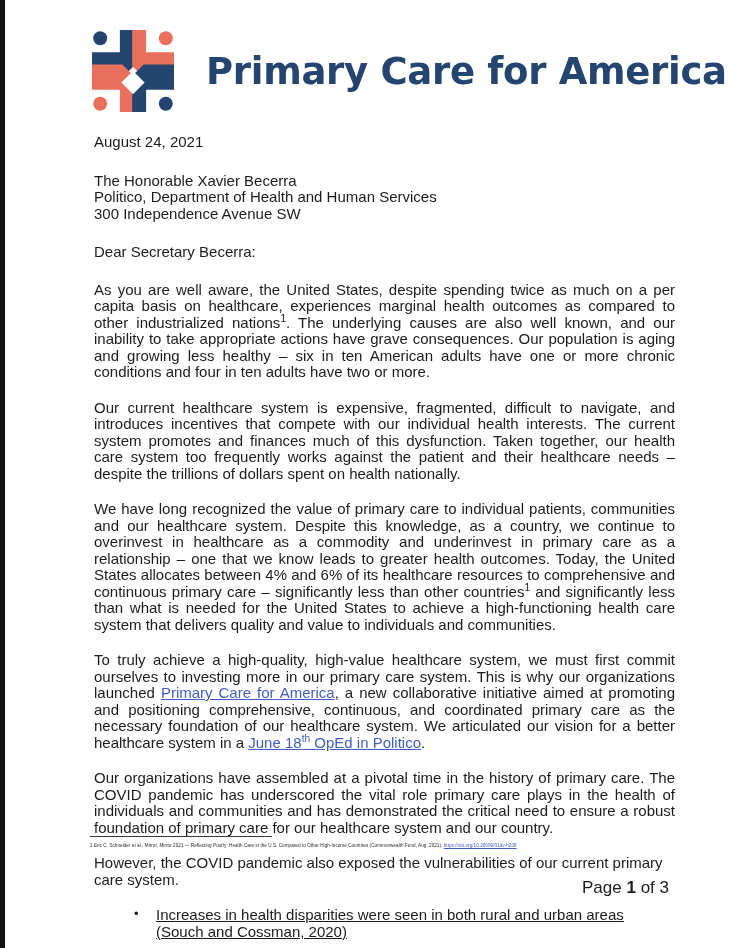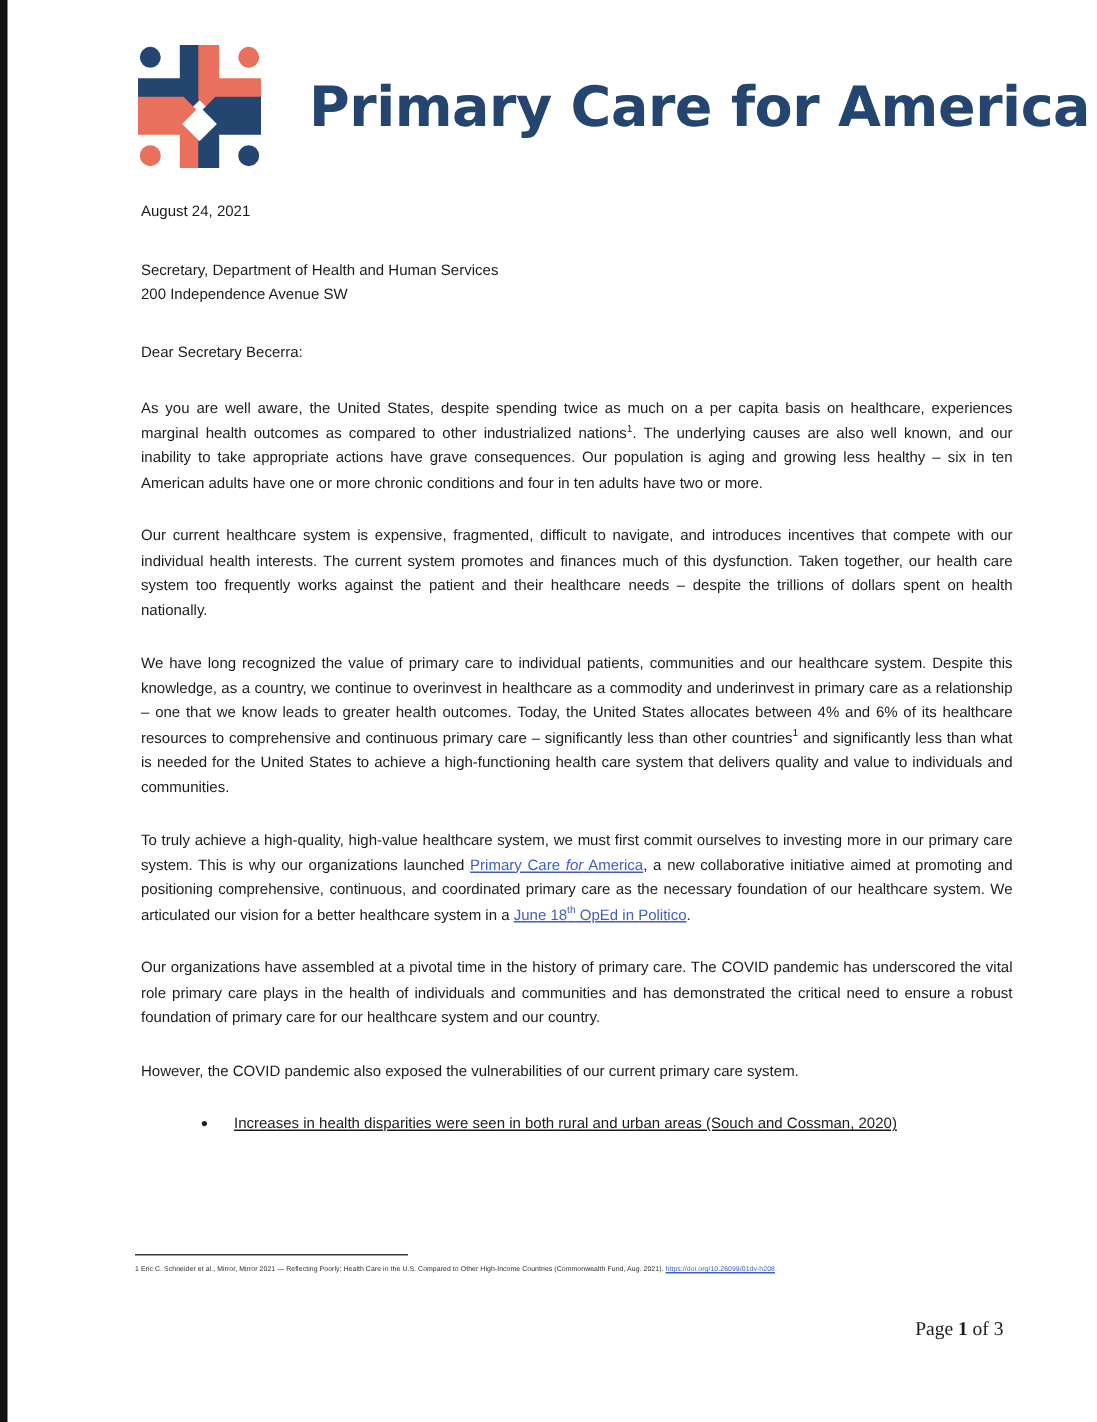--- a/index.html
+++ b/index.html
@@ -62,21 +62,21 @@
     letter-spacing: -0.3px;
     color: #24456f;
     line-height: 1;
     white-space: nowrap;
   }
 
   
   .letter {
     margin: 0 60px 0 90px;
     padding-top: 22px;
-    font-size: 10px;
+    font-size: 15px;
     line-height: 16.5px;
     color: #1c1c1c;
   }
   .date {
     margin: 0 0 22px 0;
   }
   .recipient {
     margin: 0 0 22px 0;
   }
   .recipient div { white-space: nowrap; }
@@ -107,21 +107,21 @@
     position: absolute;
     left: 0;
     top: -1px;
     font-size: 13px;
     color: #1c1c1c;
   }
   a.doclink {
     color: #3f5fbf;
     text-decoration: underline;
   }
-  .it { font-style: italic; }
+  .it { }
   sup {
     font-size: 0.68em;
     vertical-align: super;
     line-height: 0;
   }
 
   
   .footnote-area {
     position: absolute;
     left: 90px;
@@ -144,23 +144,22 @@
   .footnote a {
     color: #3f5fbf;
     text-decoration: underline;
   }
 
   
   .page-footer {
     position: absolute;
     right: 70px;
     top: 878px;
-    font-size: 13px;
+    font-size: 17px;
     color: #1c1c1c;
-    font-family: Liberation Serif, serif;
   }
   .page-footer b { font-weight: bold; }
 </style>
 </head>
 <body>
 
 <div id="page">
 
   <div id="left-edge"></div>
 
@@ -190,22 +189,23 @@
         </svg>
       </div>
       <div class="wordmark">Primary Care for America</div>
     </div>
 
     <div class="letter">
 
       <div class="date">August 24, 2021</div>
 
       <div class="recipient">
-        <div>Secretary, Department of Health and Human Services</div>
-        <div>200 Independence Avenue SW</div>
+        <div>The Honorable Xavier Becerra</div>
+        <div>Politico, Department of Health and Human Services</div>
+        <div>300 Independence Avenue SW</div>
       </div>
 
       <div class="salutation">Dear Secretary Becerra:</div>
 
       <p class="body"><span>As you are well aware, the United States, despite spending twice as much on a per capita basis on healthcare, experiences marginal health outcomes as compared to other industrialized nations</span><sup>1</sup><span>. The underlying causes are also well known, and our inability to take appropriate actions have grave consequences. Our population is aging and growing less healthy – six in ten American adults have one or more chronic conditions and four in ten adults have two or more.</span></p>
 
       <p class="body"><span>Our current healthcare system is expensive, fragmented, difficult to navigate, and introduces incentives that compete with our individual health interests. The current system promotes and finances much of this dysfunction. Taken together, our health care system too frequently works against the patient and their healthcare needs – despite the trillions of dollars spent on health nationally.</span></p>
 
       <p class="body"><span>We have long recognized the value of primary care to individual patients, communities and our healthcare system. Despite this knowledge, as a country, we continue to overinvest in healthcare as a commodity and underinvest in primary care as a relationship – one that we know leads to greater health outcomes. Today, the United States allocates between 4% and 6% of its healthcare resources to comprehensive and continuous primary care – significantly less than other countries</span><sup>1</sup><span> and significantly less than what is needed for the United States to achieve a high-functioning health care system that delivers quality and value to individuals and communities.</span></p>
 

